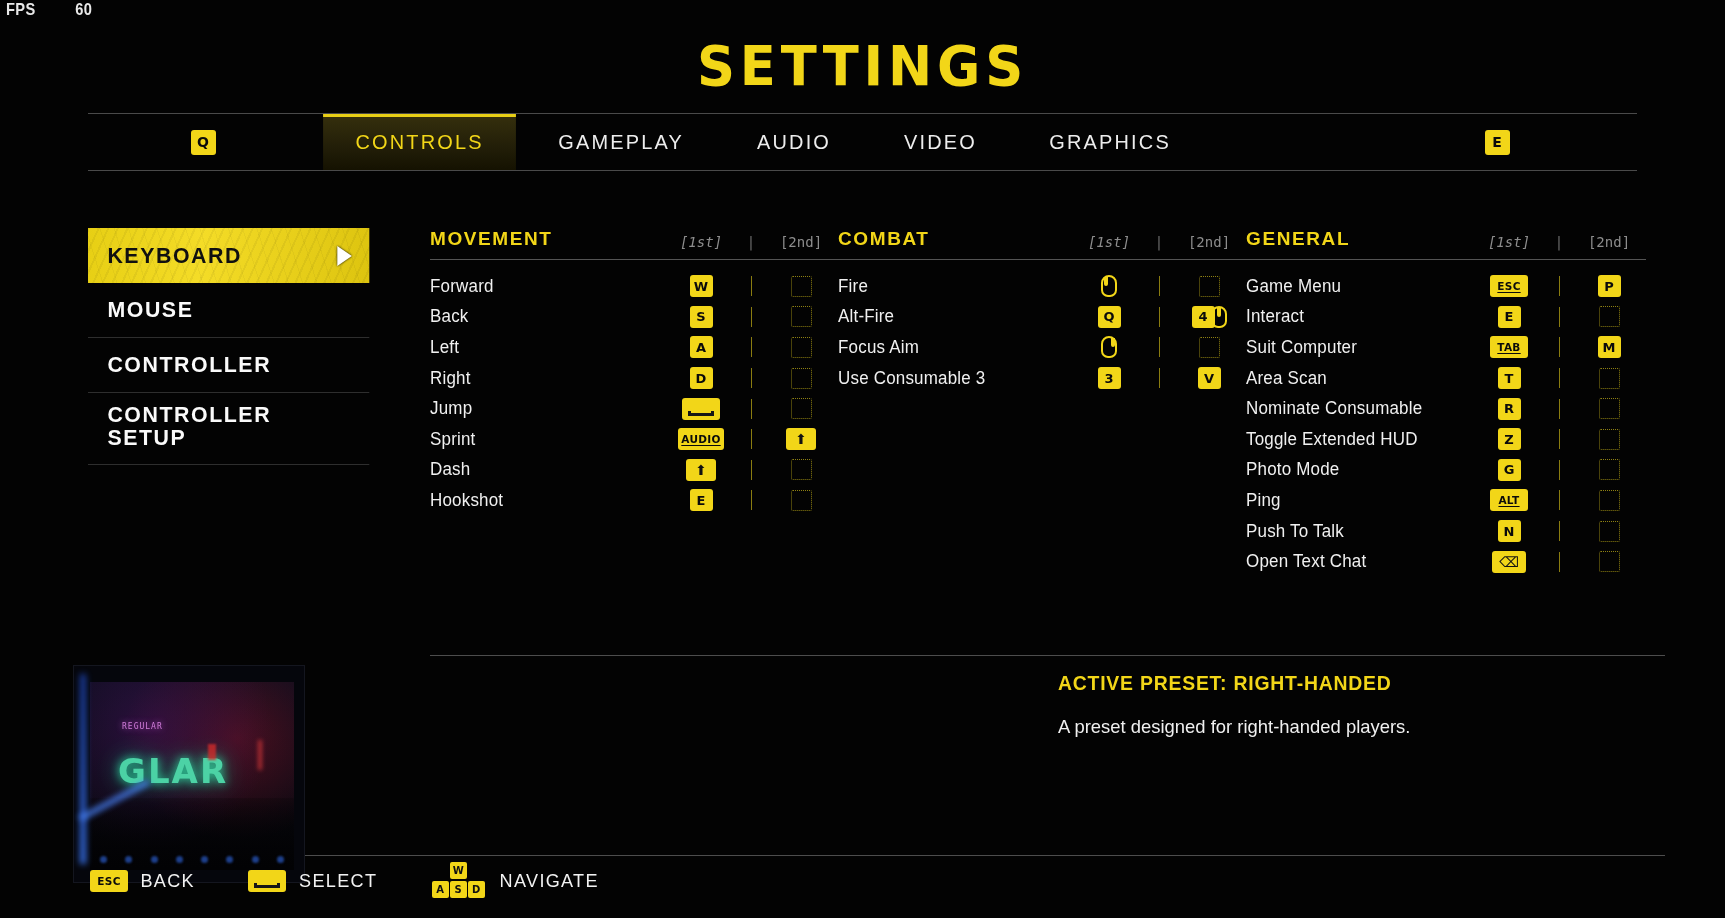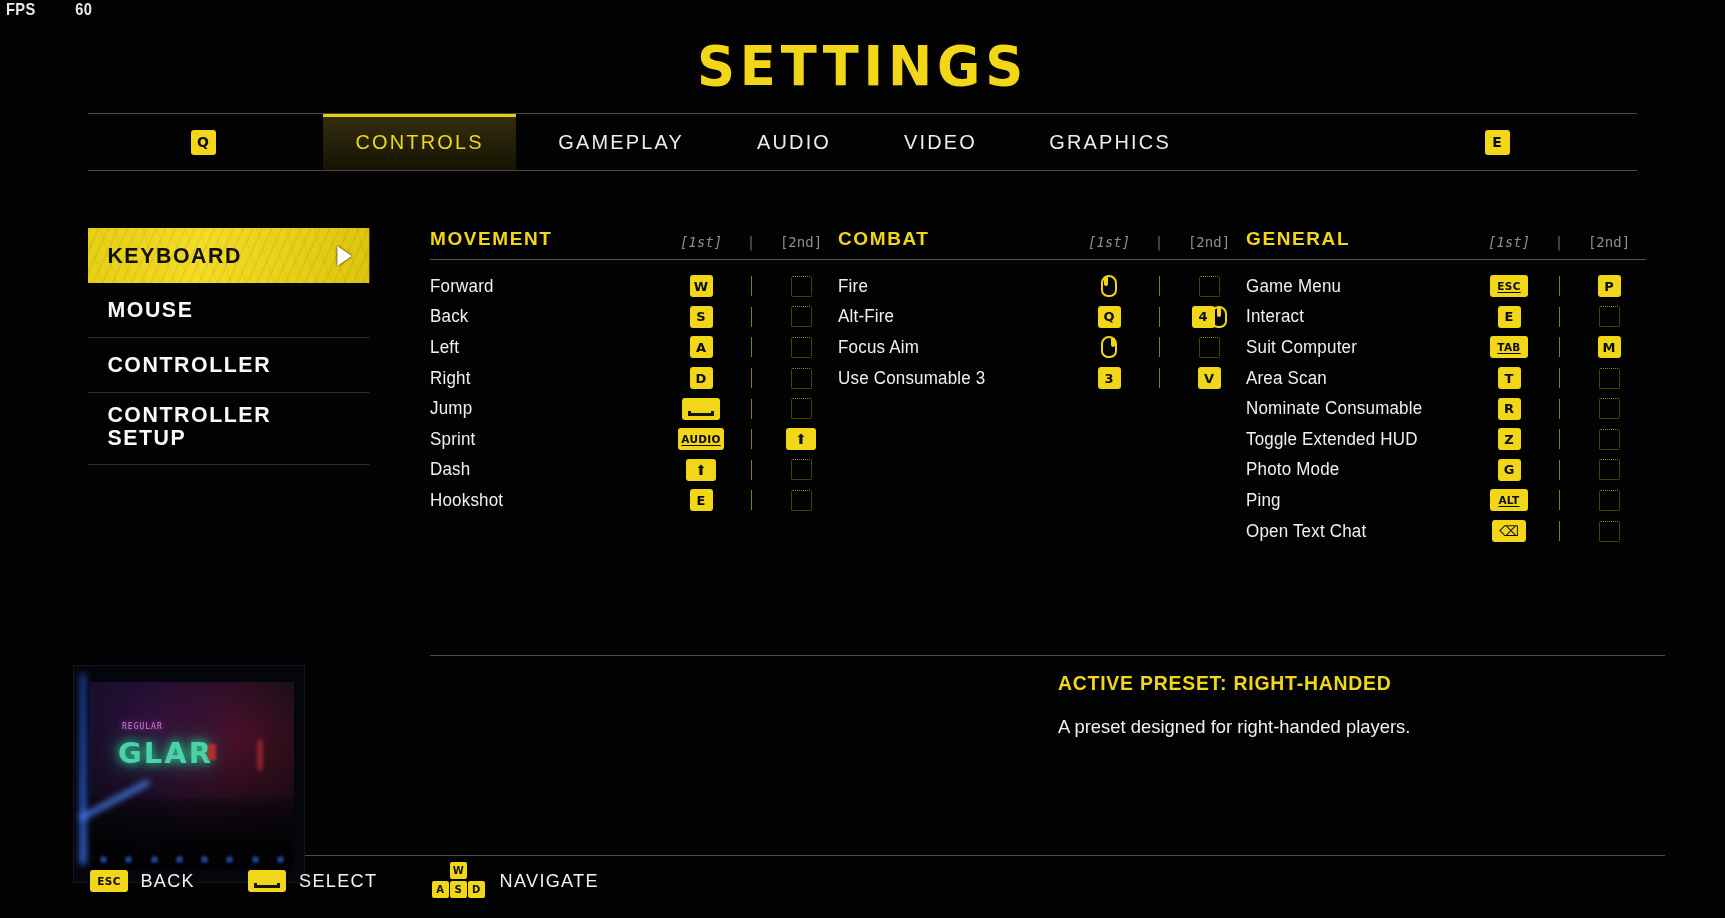--- a/index.html
+++ b/index.html
@@ -220,22 +220,22 @@
     transform-origin: left center; opacity: .95;
   }
   .pv-room {
     position: absolute; left: 16px; top: 16px; right: 10px; bottom: 12px;
     background:
       radial-gradient(ellipse at 30% 25%, rgba(70,20,90,.55), transparent 60%),
       radial-gradient(ellipse at 72% 30%, rgba(150,20,40,.45), transparent 55%),
       linear-gradient(180deg, #0b0d1c 0%, #0a0a14 55%, #050508 100%);
   }
   .pv-gear {
-    position: absolute; left: 28px; top: 54px;
-    color: #4fe3b0; font-size: 29px; font-weight: 900; letter-spacing: 2px;
+    position: absolute; left: 28px; top: 69px;
+    color: #4fe3b0; font-size: 34px; font-weight: 900; letter-spacing: 2px;
     font-family: "DejaVu Sans", sans-serif;
     text-shadow: 0 0 10px #2ee0a5, 0 0 22px #14b87f;
     opacity: .92;
   }
   .pv-small {
     position: absolute; left: 32px; top: 40px;
     color: #cf7bd8; font-size: 8px; letter-spacing: 1px;
     font-family: "DejaVu Sans Mono", monospace;
     text-shadow: 0 0 6px #b14cc0;
   }
@@ -731,20 +731,38 @@
                 </span>
               </div>
             </div>
           </div>
           <div class="row">
             <div class="row-label">Ping</div>
             <div class="row-binds">
               <div class="slot">
                 <span style="display: flex; align-items: center; gap: 2px;">
                   <span class="kbadge bind wide ul">ALT</span>
+                </span>
+              </div>
+              <div class="divider">
+                <i></i>
+              </div>
+              <div class="slot">
+                <span style="display: flex; align-items: center; gap: 2px;">
+                  <span class="empty-slot"></span>
+                </span>
+              </div>
+            </div>
+          </div>
+          <div class="row">
+            <div class="row-label">Push To Talk</div>
+            <div class="row-binds">
+              <div class="slot">
+                <span style="display: flex; align-items: center; gap: 2px;">
+                  <span class="kbadge bind">N</span>
                 </span>
               </div>
               <div class="divider">
                 <i></i>
               </div>
               <div class="slot">
                 <span style="display: flex; align-items: center; gap: 2px;">
                   <span class="empty-slot"></span>
                 </span>
               </div>

